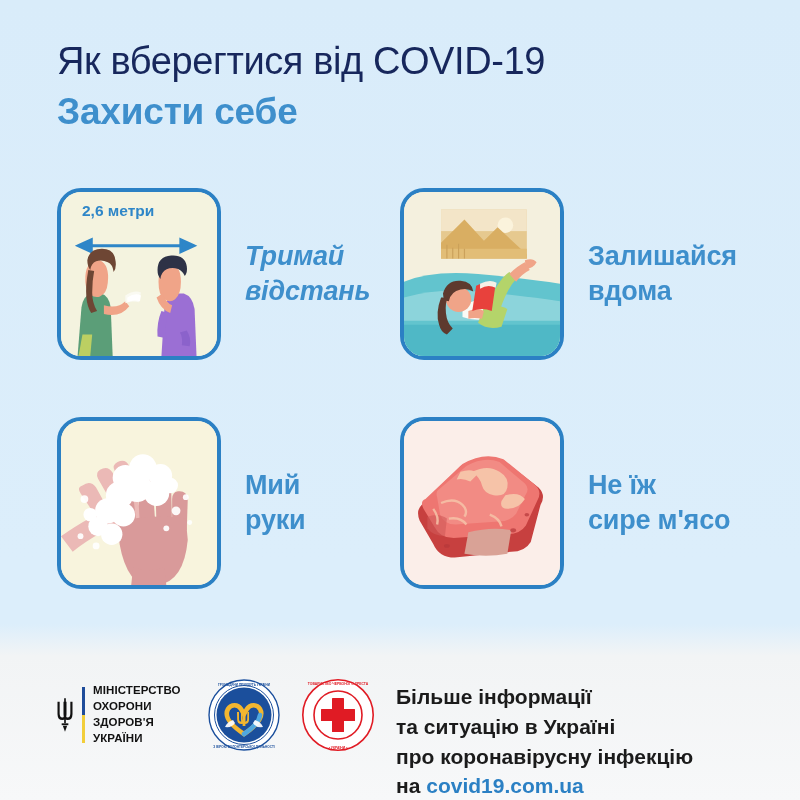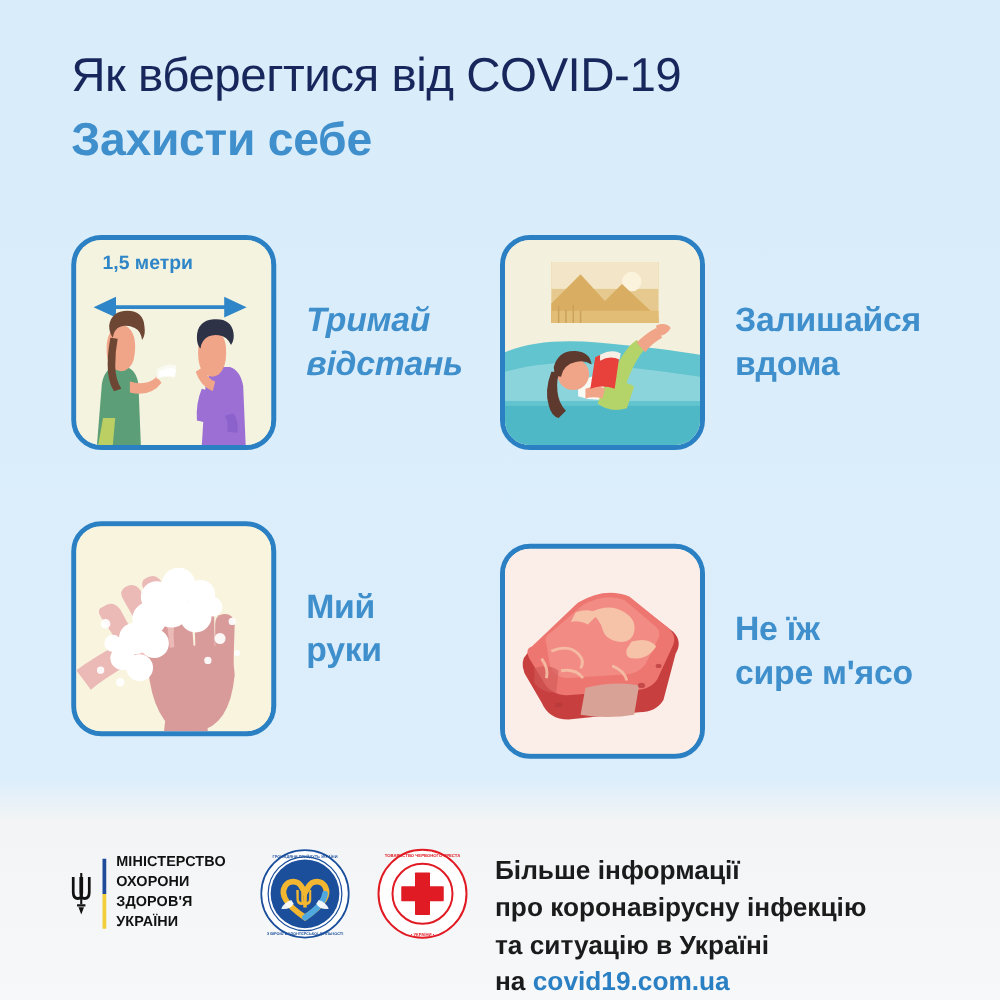--- a/index.html
+++ b/index.html
@@ -54,21 +54,21 @@
     width: 800px;
   }
   .card {
     position: absolute;
     display: flex;
     align-items: center;
   }
   .card.c0 { left: 57px;  top: 0px; font-style: italic; }
   .card.c1 { left: 400px; top: 0px; }
   .card.c2 { left: 57px;  top: 229px; }
-  .card.c3 { left: 400px; top: 247px; }
+  .card.c3 { left: 400px; top: 229px; }
 
   .thumb {
     width: 164px;
     height: 172px;
     border: 4px solid #2B80C4;
     border-radius: 24px;
     overflow: hidden;
     position: relative;
     box-sizing: border-box;
     flex: none;
@@ -306,21 +306,21 @@
             <ellipse cx="126" cy="96" rx="2.4" ry="1.8"></ellipse>
           </g>
         </svg>
       </div>
       <div class="card-label">Не їж
 сире м'ясо</div>
     </div>
 
   </div>
 
-  <div style="position:absolute; left:82px; top:202px; font-size:15.5px; font-weight:bold; color:#2E86C8;">1,5 метри</div>
+  <div style="position:absolute; left:82px; top:202px; font-size:15.5px; font-weight:bold; color:#2E86C8;">2,6 метри</div>
 
   <div class="footer">
     <div class="footer-inner">
 
       <div class="moz-logo">
         <svg class="moz-trident" viewBox="0 0 24 48">
           <g fill="#111">
             <path d="M11 4 h2 v30 h-2 z"></path>
             <path d="M3 8 h2.6 v14 q0 5 3.2 5 q3 0 3 -5 V8 h2 v15 q0 7 -5 7 q-5.6 0 -5.8 -7 z"></path>
             <path d="M18.4 8 H21 v15 q-0.2 7 -5.8 7 q-5 0 -5 -7 V8 h2 v14 q0 5 3 5 q3.2 0 3.2 -5 z"></path>
@@ -367,19 +367,19 @@
         </g>
         <g fill="#E01B24" font-size="3.4" font-family="'Liberation Sans', sans-serif" font-weight="bold">
           <text x="37" y="7.4" text-anchor="middle">ТОВАРИСТВО ЧЕРВОНОГО ХРЕСТА</text>
           <text x="37" y="70.6" text-anchor="middle">• УКРАЇНИ •</text>
         </g>
       </svg>
     </div>
 
     <div class="footer-text">
       <div>Більше інформації</div>
+      <div>та ситуацію в Україні</div>
       <div>про коронавірусну інфекцію</div>
-      <div>та ситуацію в Україні</div>
       <div class="url-line"><span>на </span><span class="url">covid19.com.ua</span></div>
     </div>
   </div>
 
 </div>
 
 </body></html>

